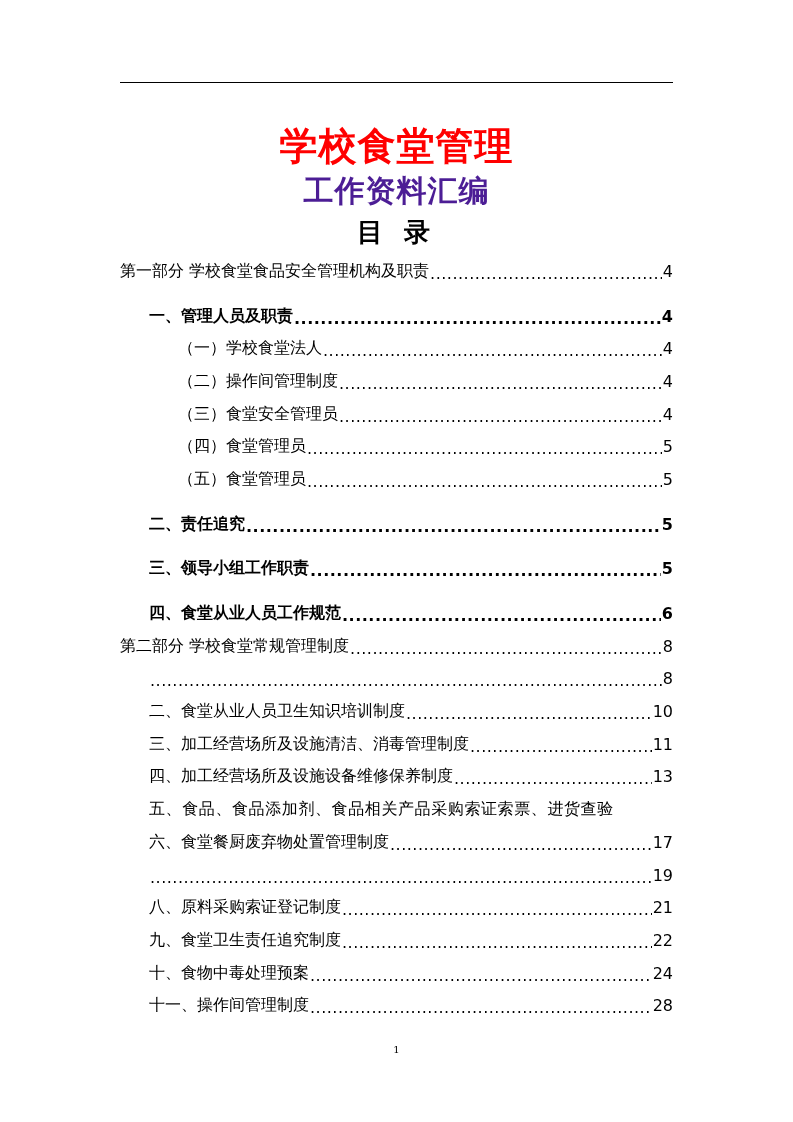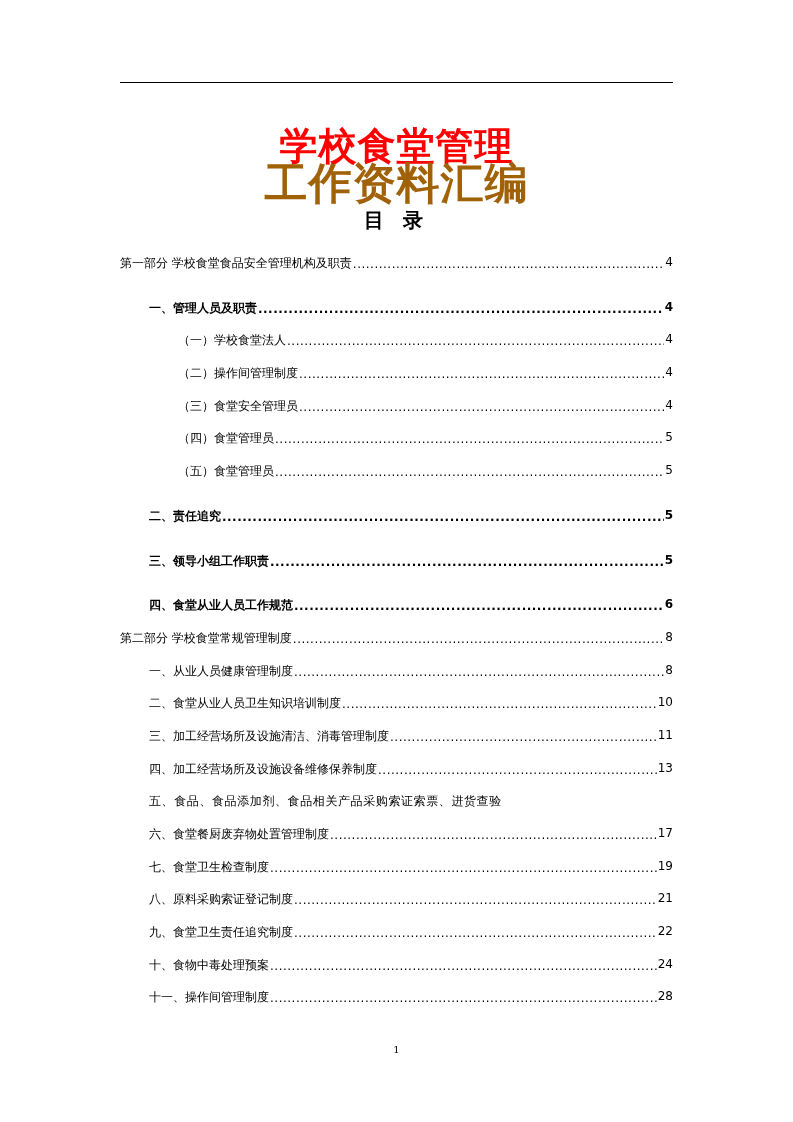--- a/index.html
+++ b/index.html
@@ -2,24 +2,24 @@
 <html><head>
 <meta charset="utf-8">
 <style>
   html, body { margin: 0; padding: 0; background: #ffffff; }
   body { width: 793px; height: 1122px; position: relative; overflow: hidden;
          font-family: "DejaVu Sans", sans-serif; color: #000; }
   .rule { position: absolute; left: 120px; top: 82px; width: 553px; height: 0;
           border-top: 1px solid #000; }
   .title { position: absolute; left: 0; width: 793px; text-align: center; font-weight: bold; line-height: 1; }
   .title.red { top: 127px; font-size: 38px; color: #ff0000; letter-spacing: 1px; }
-  .title.sub { top: 162px; font-size: 43px; color: #a16207; letter-spacing: 1px; }
-  .title.toc { top: 210px; font-size: 20px; color: #000; letter-spacing: 6px; }
+  .title.sub { top: 176px; font-size: 30px; color: #4c1d95; letter-spacing: 1px; }
+  .title.toc { top: 219px; font-size: 26px; color: #000; letter-spacing: 6px; }
   .toc-list { position: absolute; left: 120px; top: 255px; width: 553px; }
-  .entry { height: 32.7px; display: flex; font-size: 12px; white-space: nowrap; }
+  .entry { height: 32.7px; display: flex; align-items: center; font-size: 16px; white-space: nowrap; }
   .entry .lbl { flex: 0 0 auto; }
   .entry .dots { flex: 1 1 auto; overflow: hidden; margin: 0 1px; position: relative; top: 2px; letter-spacing: 0.5px; color:#000; }
   .entry .dots::before { content: "........................................................................................................................................................................................................................"; }
   .entry .pg { flex: 0 0 auto; }
   .entry.l1 { padding-left: 0; }
   .entry.l2 { padding-left: 29px; }
   .entry.l3 { padding-left: 58px; }
   .entry.bold { font-weight: bold; margin-top: 12px; }
   .entry.wrap1 { padding-left: 29px; }
   .entry.wrap1 .lbl { letter-spacing: 0.6px; }
@@ -87,21 +87,20 @@
       <span class="lbl">四、食堂从业人员工作规范</span>
         <span class="dots"></span>
         <span class="pg">6</span>
     </div>
     <div class="entry l1">
       <span class="lbl">第二部分 学校食堂常规管理制度</span>
         <span class="dots"></span>
         <span class="pg">8</span>
     </div>
     <div class="entry l2">
-      <span class="lbl">一、从业人员健康管理制度</span>
         <span class="dots"></span>
         <span class="pg">8</span>
     </div>
     <div class="entry l2">
       <span class="lbl">二、食堂从业人员卫生知识培训制度</span>
         <span class="dots"></span>
         <span class="pg">10</span>
     </div>
     <div class="entry l2">
       <span class="lbl">三、加工经营场所及设施清洁、消毒管理制度</span>
@@ -115,21 +114,20 @@
     </div>
     <div class="entry wrap1">
       <span class="lbl">五、食品、食品添加剂、食品相关产品采购索证索票、进货查验</span>
     </div>
     <div class="entry l2">
       <span class="lbl">六、食堂餐厨废弃物处置管理制度</span>
         <span class="dots"></span>
         <span class="pg">17</span>
     </div>
     <div class="entry l2">
-      <span class="lbl">七、食堂卫生检查制度</span>
         <span class="dots"></span>
         <span class="pg">19</span>
     </div>
     <div class="entry l2">
       <span class="lbl">八、原料采购索证登记制度</span>
         <span class="dots"></span>
         <span class="pg">21</span>
     </div>
     <div class="entry l2">
       <span class="lbl">九、食堂卫生责任追究制度</span>

